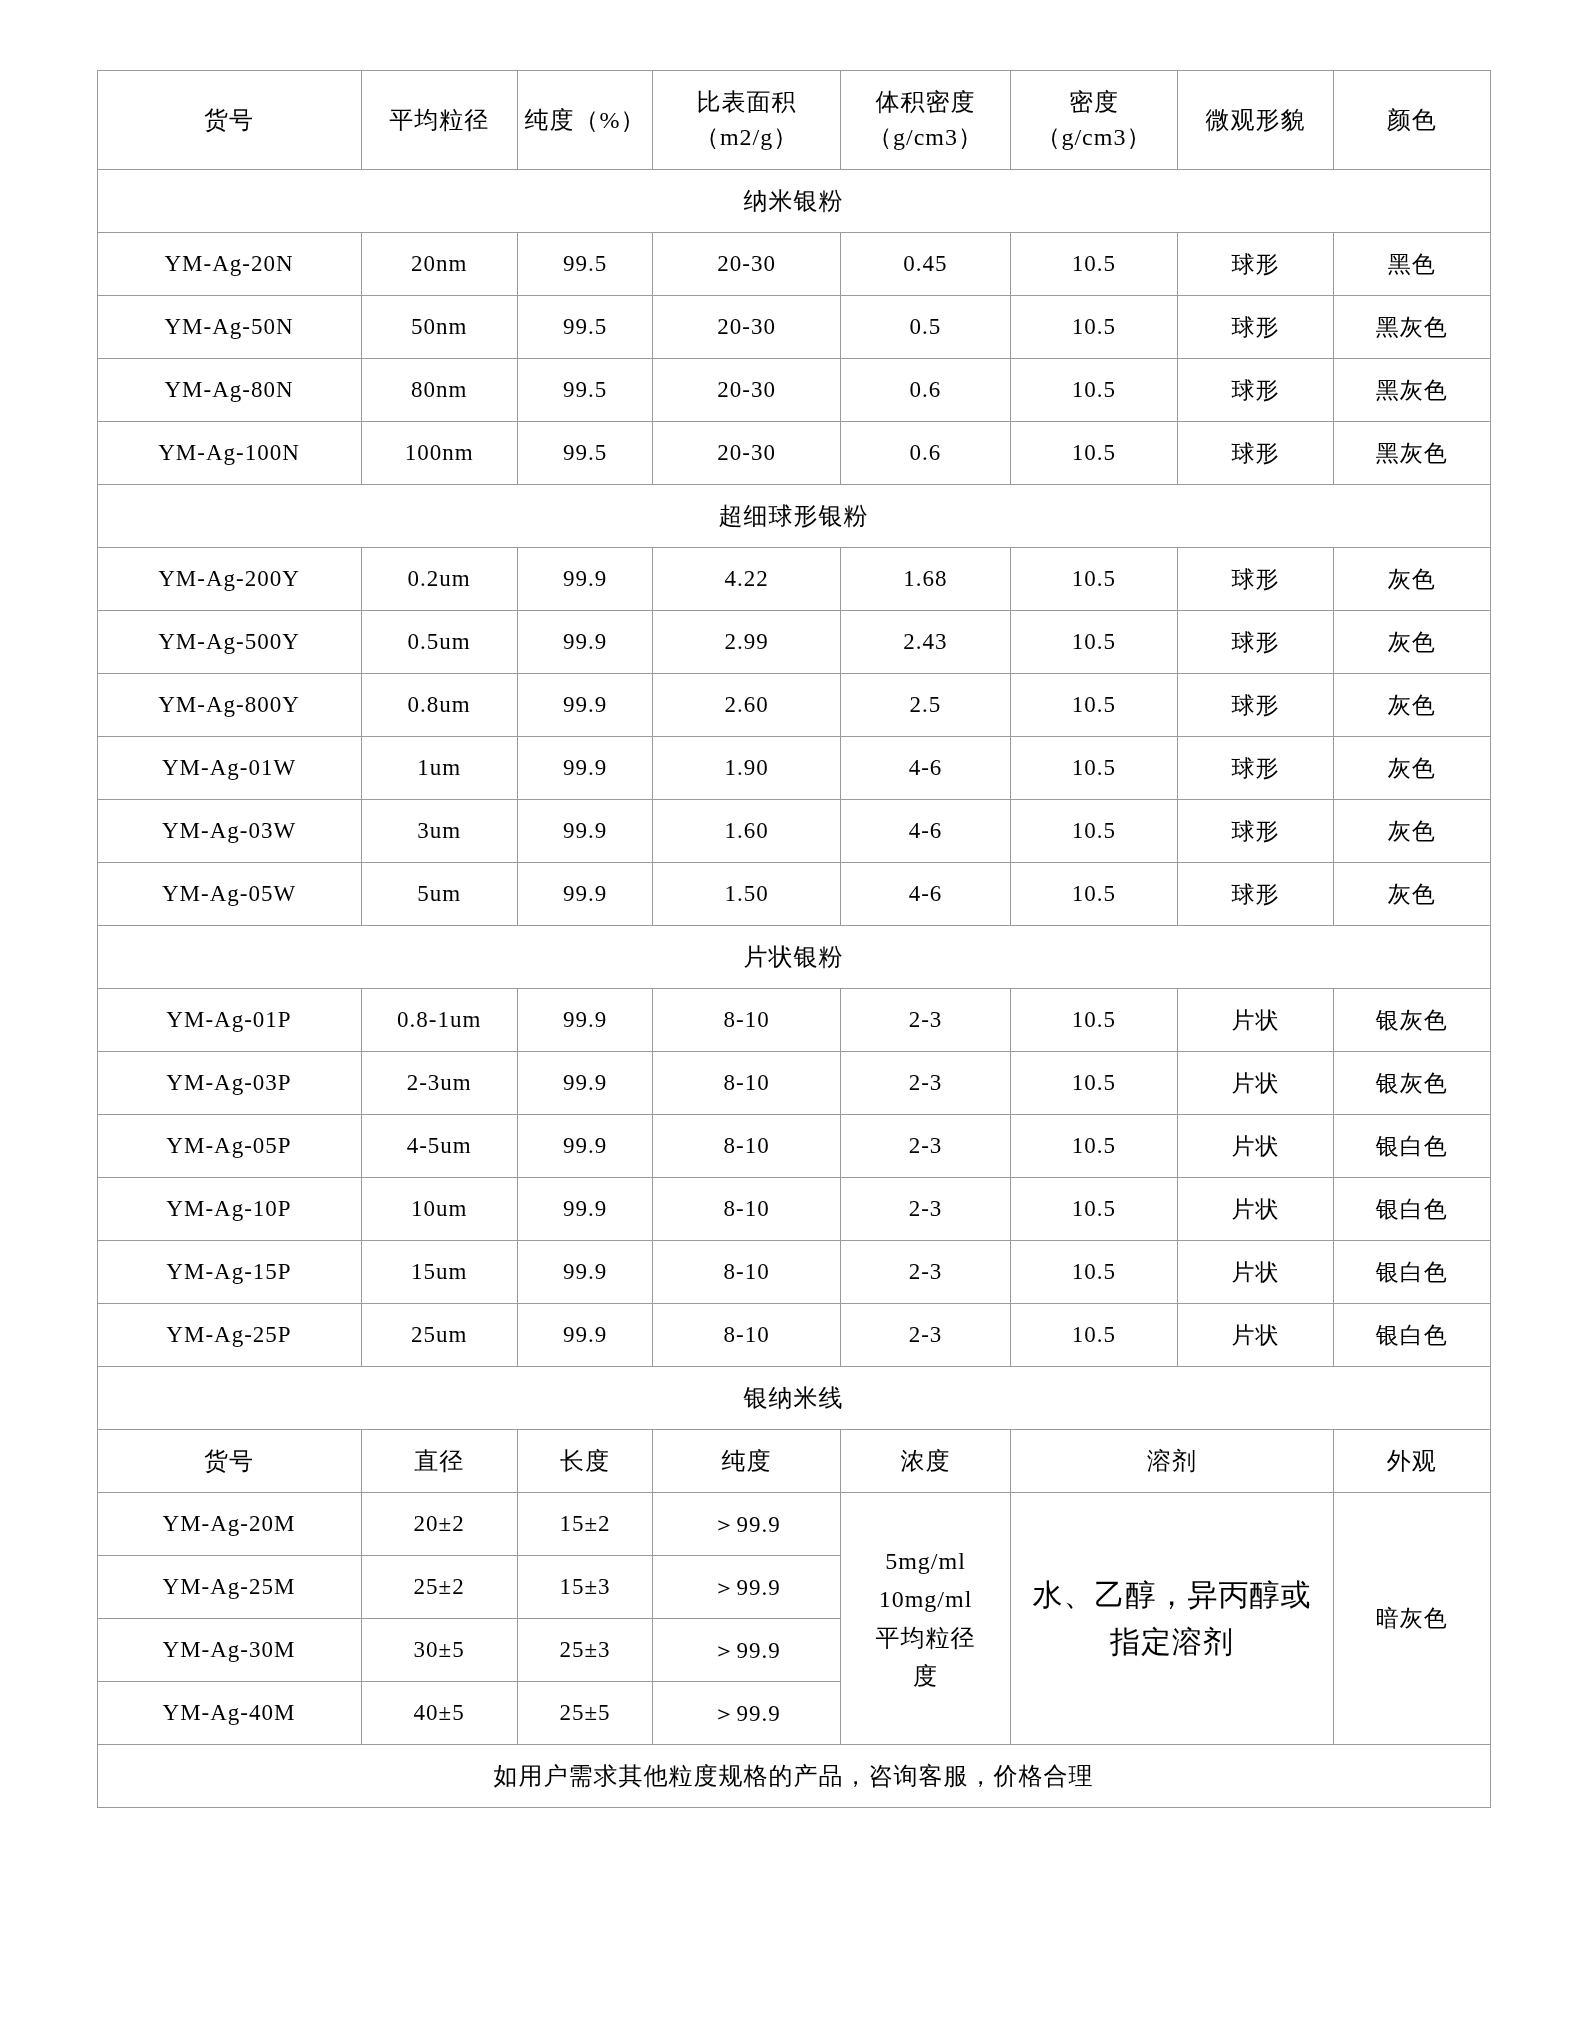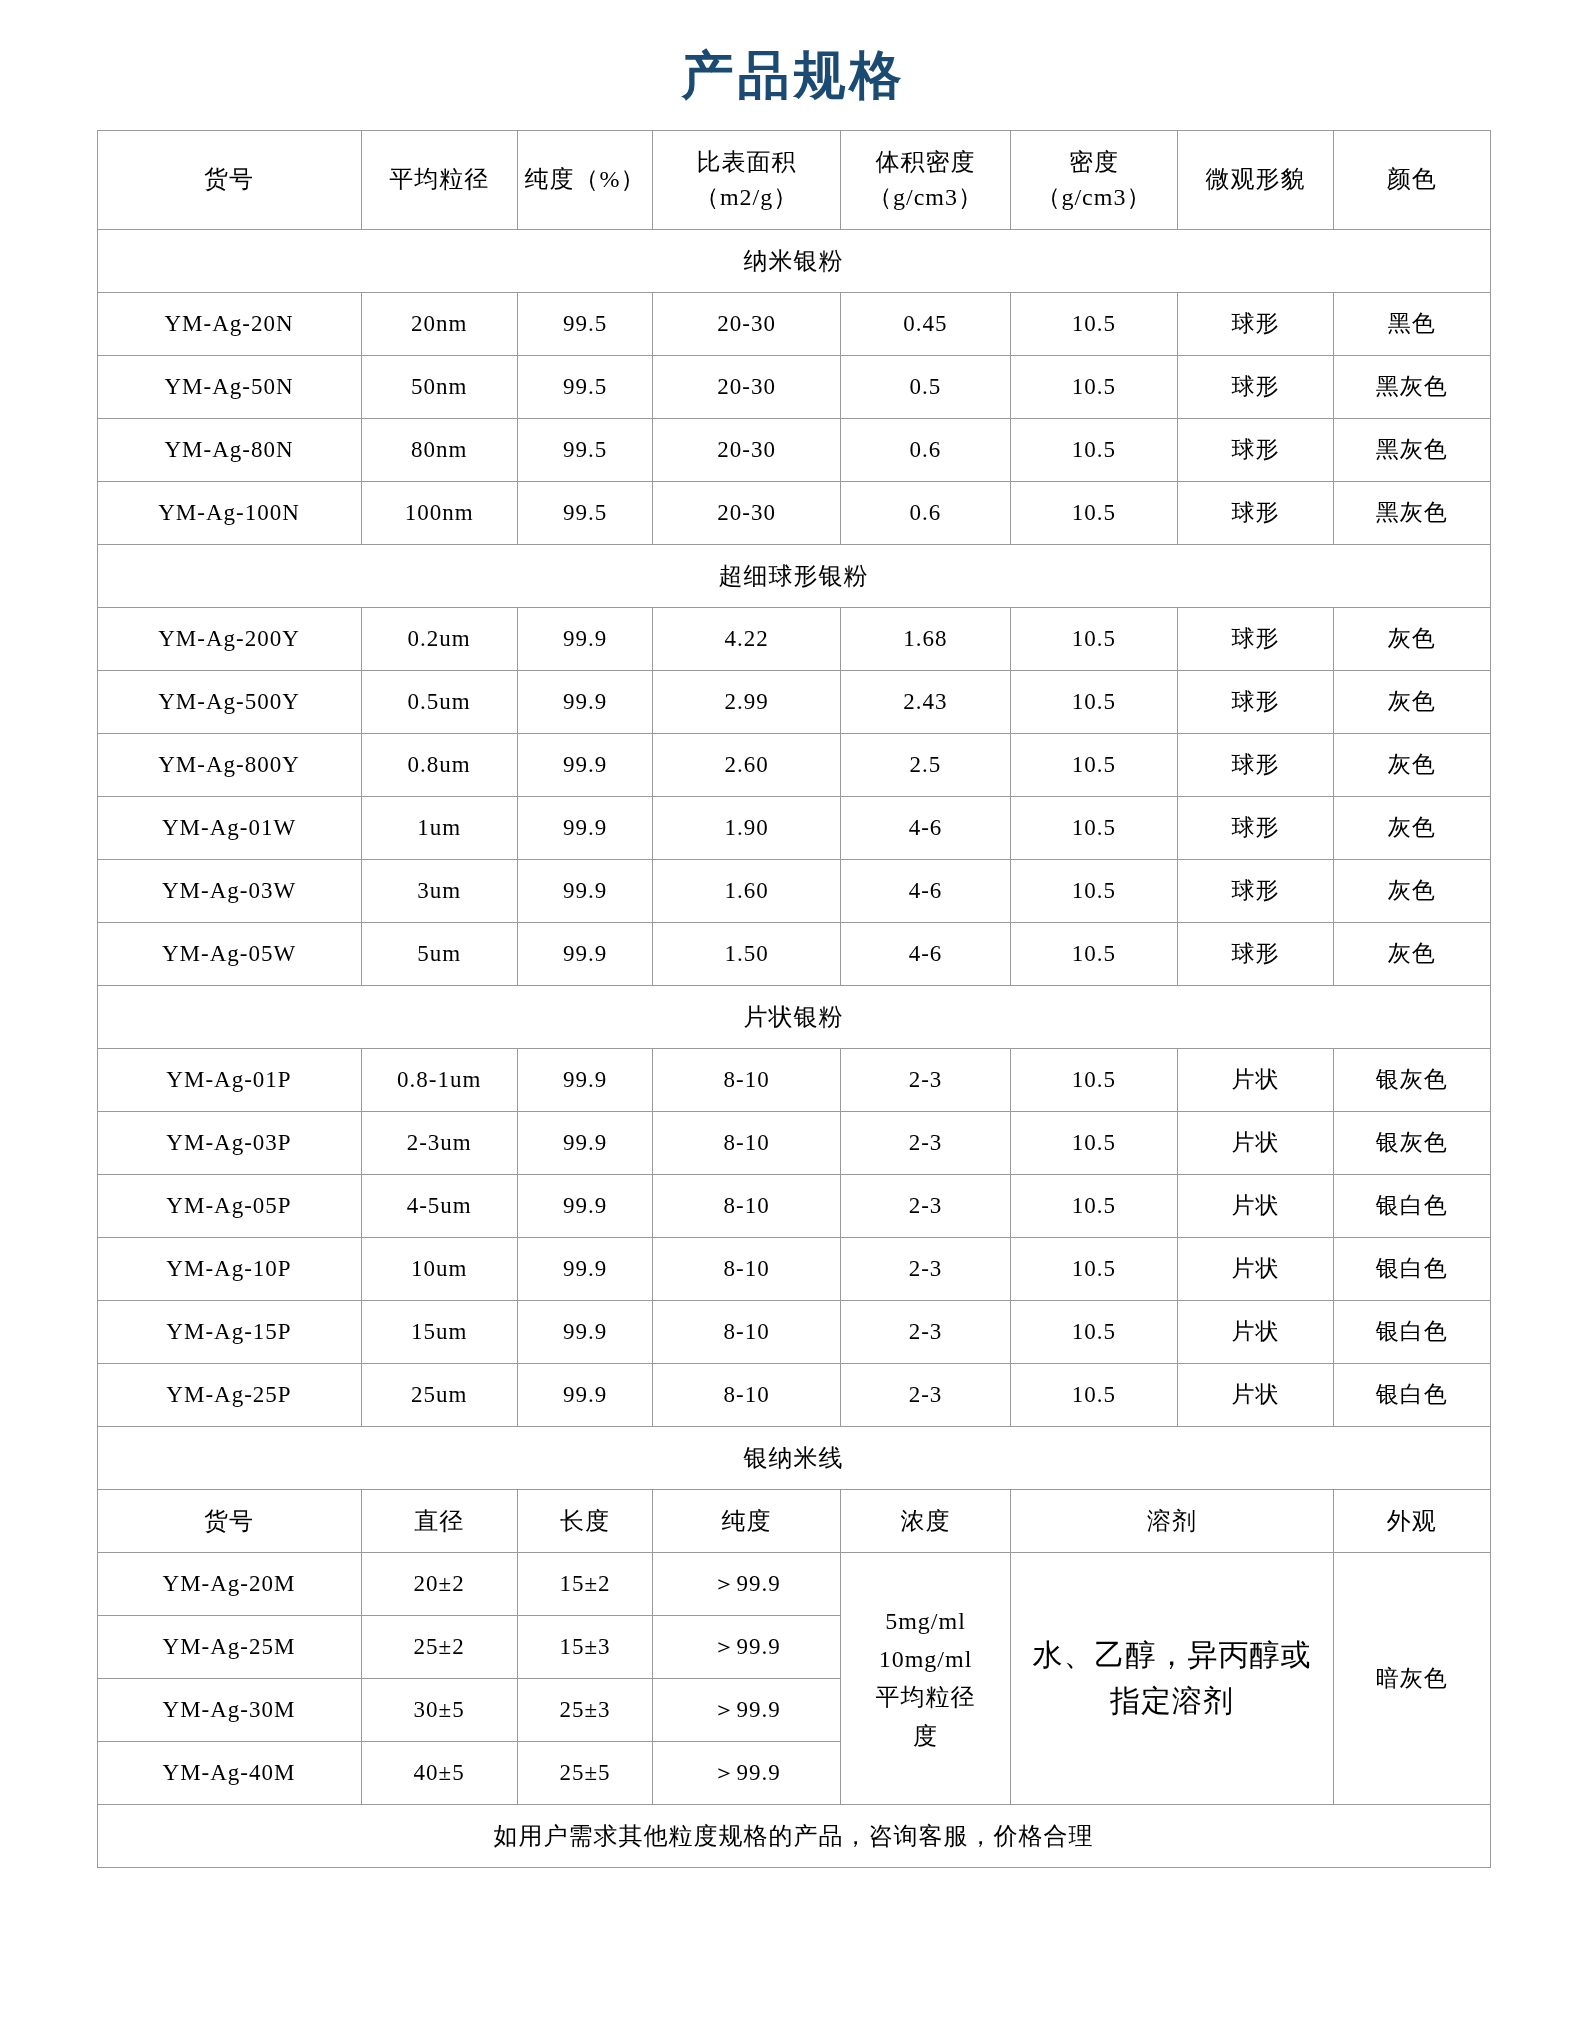--- a/index.html
+++ b/index.html
@@ -99,21 +99,20 @@
   col.c5 { width: 9.6%; }
   col.c6 { width: 9.0%; }
   col.c7 { width: 9.0%; }
 </style>
 </head>
 <body>
 
 <div class="page">
 
   <div class="title-block">
-    <div class="title-cn">产品规格</div>
   </div>
 
   <div class="table-wrap">
     <table class="spec">
       <colgroup>
         <col class="c0">
           <col class="c1">
           <col class="c2">
           <col class="c3">
           <col class="c4">

